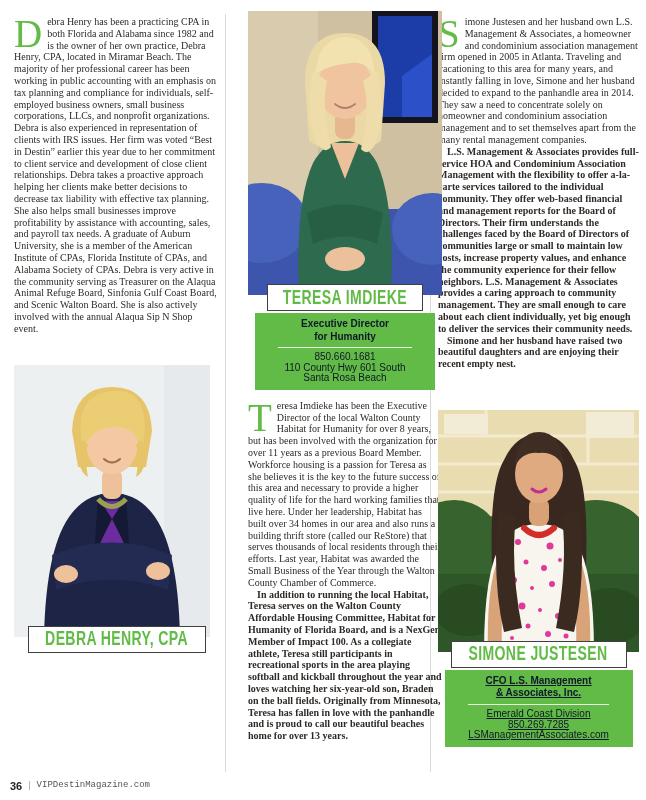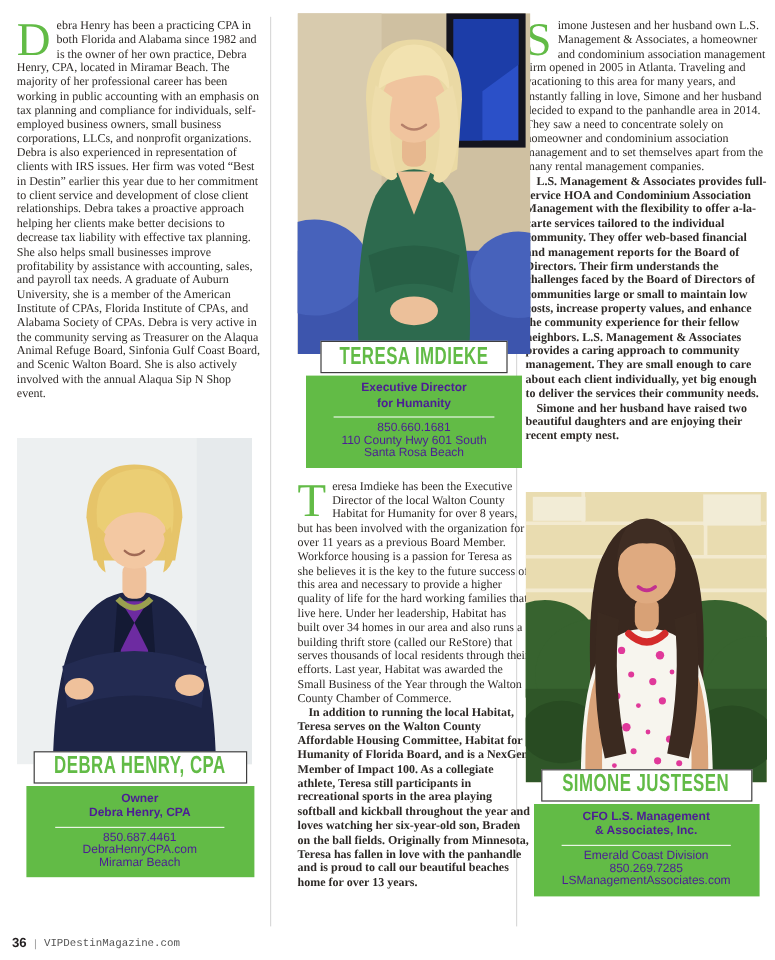--- a/index.html
+++ b/index.html
@@ -63,46 +63,46 @@
     font-weight: bold;
     font-size: 19px;
     letter-spacing: 0.5px;
     white-space: nowrap;
     transform: scaleX(0.74) scaleY(1.08);
   }
 
   .green-card {
     margin: 2px auto 0;
     background: #62bb46;
-    color: #4c1d95;
+    color: #0f172a;
     text-align: center;
     font-family: "Liberation Sans", sans-serif;
     padding: 5px 4px 6px;
   }
   .card-title { font-weight: bold; font-size: 10px; line-height: 12.5px; }
   .card-sep   { width: 78%; height: 1px; background: rgba(255,255,255,0.85); margin: 4px auto; }
   .card-line  { font-size: 10px; line-height: 10.6px; }
 
   .w-banner-debra  { width: 176px; }
   .w-card-debra    { width: 182px; }
   .w-banner-teresa { width: 154px; }
   .w-card-teresa   { width: 172px; }
   .w-banner-simone { width: 174px; }
-  .w-card-simone   { width: 180px; }
+  .w-card-simone   { width: 180px; text-decoration: underline; }
 
   #col-left  .photo { margin-top: 30px; }
   #col-right .photo { margin-top: 40px; }
   #col-mid   .bio   { margin-top: 10px; }
 
   .footer {
     position: absolute;
     left: 10px;
     top: 780px;
     display: flex;
-    align-items: center;
+    align-items: flex-start;
     gap: 6px;
     font-family: "Liberation Sans", sans-serif;
   }
   .footer .pageno { font-weight: bold; font-size: 11px; color: #231f20; }
   .footer .sep    { font-size: 9px; color: #9a9a9a; }
   .footer .site   { font-size: 9px; color: #555555; font-family: Liberation Mono, monospace; }
 </style>
 </head>
 <body>
 
@@ -137,28 +137,20 @@
         <path d="M38 190 q60 -25 120 0 l-4 35 q-56 -21 -112 0 z" fill="#232b52"></path>
         <ellipse cx="52" cy="209" rx="12" ry="9" fill="#efc19b"></ellipse>
         <ellipse cx="144" cy="206" rx="12" ry="9" fill="#efc19b"></ellipse>
       </svg>
     </figure>
 
     <div class="name-banner w-banner-debra">
       <span class="nb-text">DEBRA HENRY, CPA</span>
     </div>
 
-    <div class="green-card w-card-debra">
-      <div class="card-title">Owner</div>
-      <div class="card-title">Debra Henry, CPA</div>
-      <div class="card-sep"></div>
-      <div class="card-line">850.687.4461</div>
-      <div class="card-line">DebraHenryCPA.com</div>
-      <div class="card-line">Miramar Beach</div>
-    </div>
   </div>
 
   <div class="col" id="col-mid">
     <figure class="photo">
       <svg width="194" height="284" viewBox="0 0 194 284" role="img">
         <rect width="194" height="284" fill="#cfc0a1"></rect>
         <rect width="70" height="284" fill="#d8cbae"></rect>
         <rect x="124" y="0" width="66" height="112" fill="#14141e"></rect>
         <rect x="130" y="5" width="54" height="101" fill="#2b50c8"></rect>
         <path d="M130 5 h54 v38 l-30 22 v41 h-24 z" fill="#1c3da8"></path>

